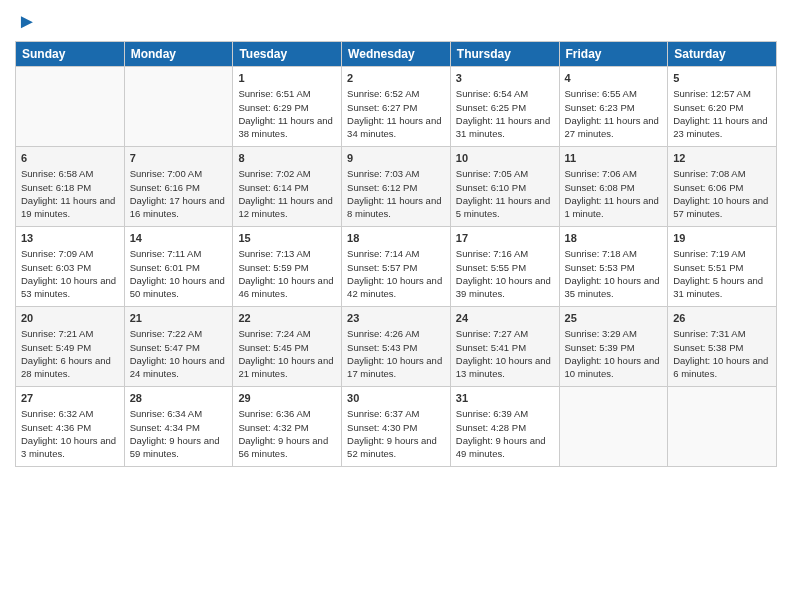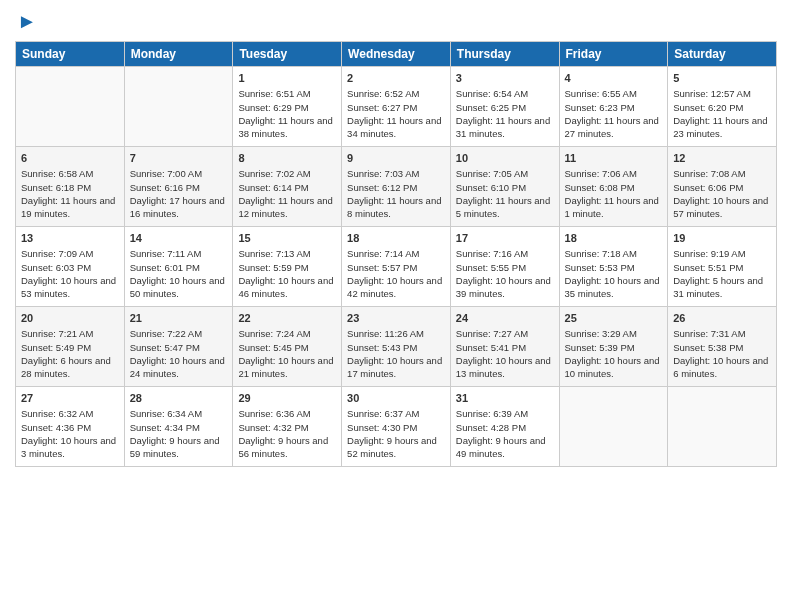--- a/index.html
+++ b/index.html
@@ -201,21 +201,21 @@
             <div class="cell-content">
               <span class="day-num">18</span>
               <div>Sunrise: 7:18 AM</div>
               <div>Sunset: 5:53 PM</div>
               <div>Daylight: 10 hours and 35 minutes.</div>
             </div>
           </td>
           <td class="row-white">
             <div class="cell-content">
               <span class="day-num">19</span>
-              <div>Sunrise: 9:19 AM</div>
+              <div>Sunrise: 7:19 AM</div>
               <div>Sunset: 5:51 PM</div>
               <div>Daylight: 5 hours and 31 minutes.</div>
             </div>
           </td>
         </tr>
         <tr>
           <td class="row-shade">
             <div class="cell-content">
               <span class="day-num">20</span>
               <div>Sunrise: 7:21 AM</div>
@@ -235,21 +235,21 @@
             <div class="cell-content">
               <span class="day-num">22</span>
               <div>Sunrise: 7:24 AM</div>
               <div>Sunset: 5:45 PM</div>
               <div>Daylight: 10 hours and 21 minutes.</div>
             </div>
           </td>
           <td class="row-shade">
             <div class="cell-content">
               <span class="day-num">23</span>
-              <div>Sunrise: 11:26 AM</div>
+              <div>Sunrise: 4:26 AM</div>
               <div>Sunset: 5:43 PM</div>
               <div>Daylight: 10 hours and 17 minutes.</div>
             </div>
           </td>
           <td class="row-shade">
             <div class="cell-content">
               <span class="day-num">24</span>
               <div>Sunrise: 7:27 AM</div>
               <div>Sunset: 5:41 PM</div>
               <div>Daylight: 10 hours and 13 minutes.</div>

